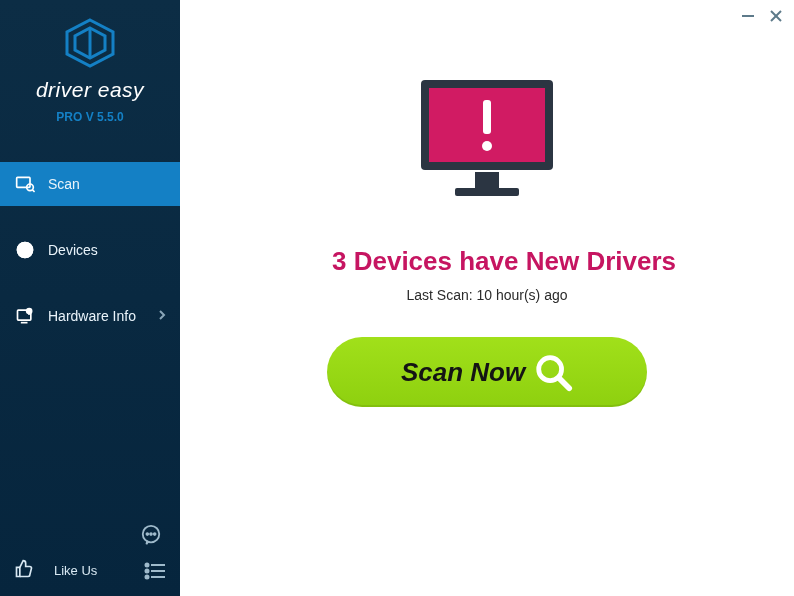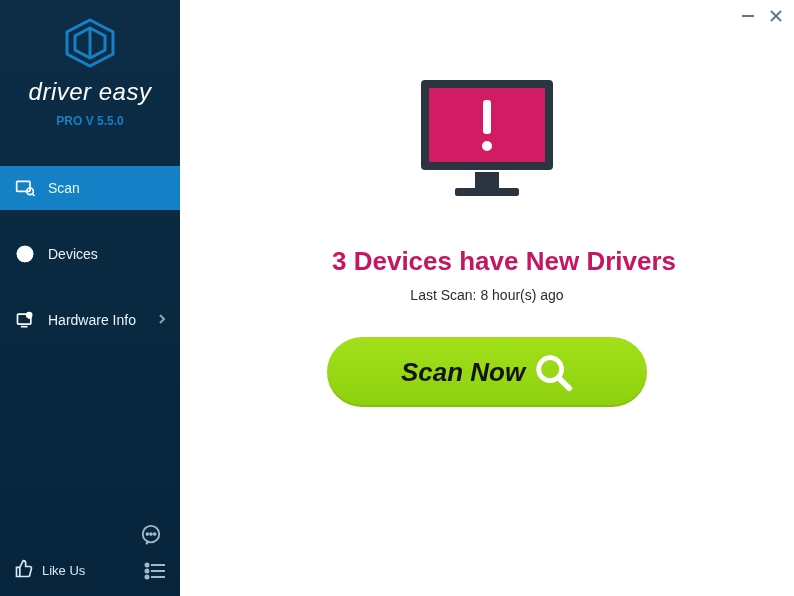--- a/index.html
+++ b/index.html
@@ -35,21 +35,21 @@
       flex-direction: column;
     }
     .logo-block {
       padding: 18px 0 10px 0;
       display: flex;
       flex-direction: column;
       align-items: center;
     }
     .brand {
       color: #fff;
-      font-size: 24px;
+      font-size: 21px;
       font-style: italic;
       font-weight: 500;
       margin-top: 6px;
       letter-spacing: 0.5px;
     }
     .version {
       color: #1480c5;
       font-size: 12px;
       font-weight: bold;
       margin-top: 8px;
@@ -87,21 +87,21 @@
     .bottom-bar {
       display: flex;
       align-items: center;
       padding: 10px 14px 14px 14px;
       gap: 10px;
       color: #9fbacb;
     }
     .like-block {
       display: flex;
       align-items: center;
-      gap: 8px;
+      gap: 20px;
       flex: 1;
       cursor: pointer;
       color: #d8e8f2;
       font-size: 13px;
     }
     .bottom-icon {
       width: 22px; height: 22px;
       display: flex; align-items: center; justify-content: center;
       cursor: pointer;
       color: #9fbacb;
@@ -270,21 +270,21 @@
       <rect x="14" y="10" width="132" height="90" rx="4" fill="#2b3542"></rect>
       <rect x="22" y="18" width="116" height="74" fill="#d11b63"></rect>
       <rect x="68" y="102" width="24" height="16" fill="#2b3542"></rect>
       <rect x="48" y="118" width="64" height="8" rx="2" fill="#2b3542"></rect>
       <rect x="76" y="30" width="8" height="34" rx="3" fill="#fff"></rect>
       <circle cx="80" cy="76" r="5" fill="#fff"></circle>
     </svg>
   </div>
 
   <div class="headline">3 Devices have New Drivers</div>
-  <div class="subline">Last Scan: 8 hour(s) ago</div>
+  <div class="subline">Last Scan: 10 hour(s) ago</div>
 
   <button class="scan-btn">
     <span>Scan Now</span>
     <span class="mag">
       <svg width="42" height="42" viewBox="0 0 42 42">
         <circle cx="18" cy="18" r="12" fill="none" stroke="#fff" stroke-width="5"></circle>
         <line x1="27" y1="27" x2="38" y2="38" stroke="#fff" stroke-width="6" stroke-linecap="round"></line>
       </svg>
     </span>
   </button>

